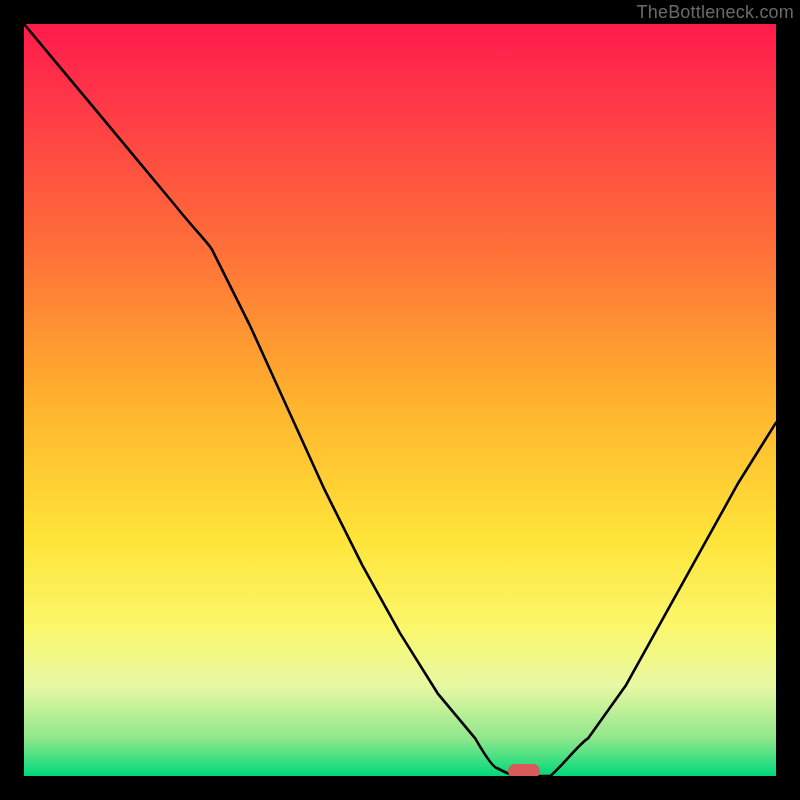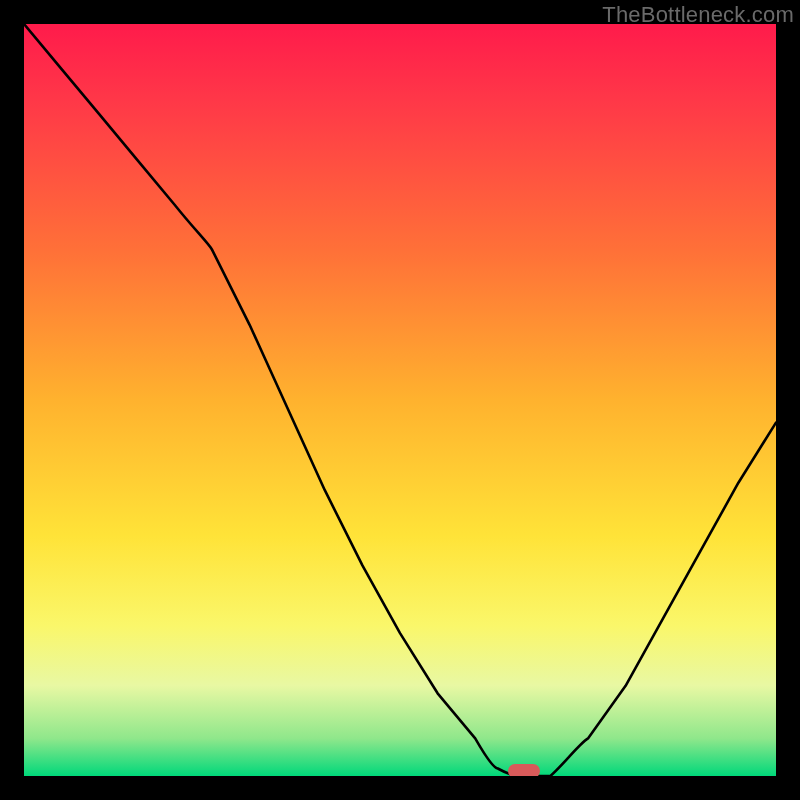--- a/index.html
+++ b/index.html
@@ -56,21 +56,21 @@
   }
   .min-marker {
     fill: #d85a5a;
     stroke: none;
   }
   .watermark {
     position: absolute;
     top: 2px;
     right: 6px;
     color: #6a6a6a;
-    font-size: 22px;
+    font-size: 18px;
     letter-spacing: 0.2px;
     font-weight: 500;
   }
 </style>
 </head>
 <body>
 
 <div class="frame">
   <div class="plot-area">
     <div class="gradient"></div>

